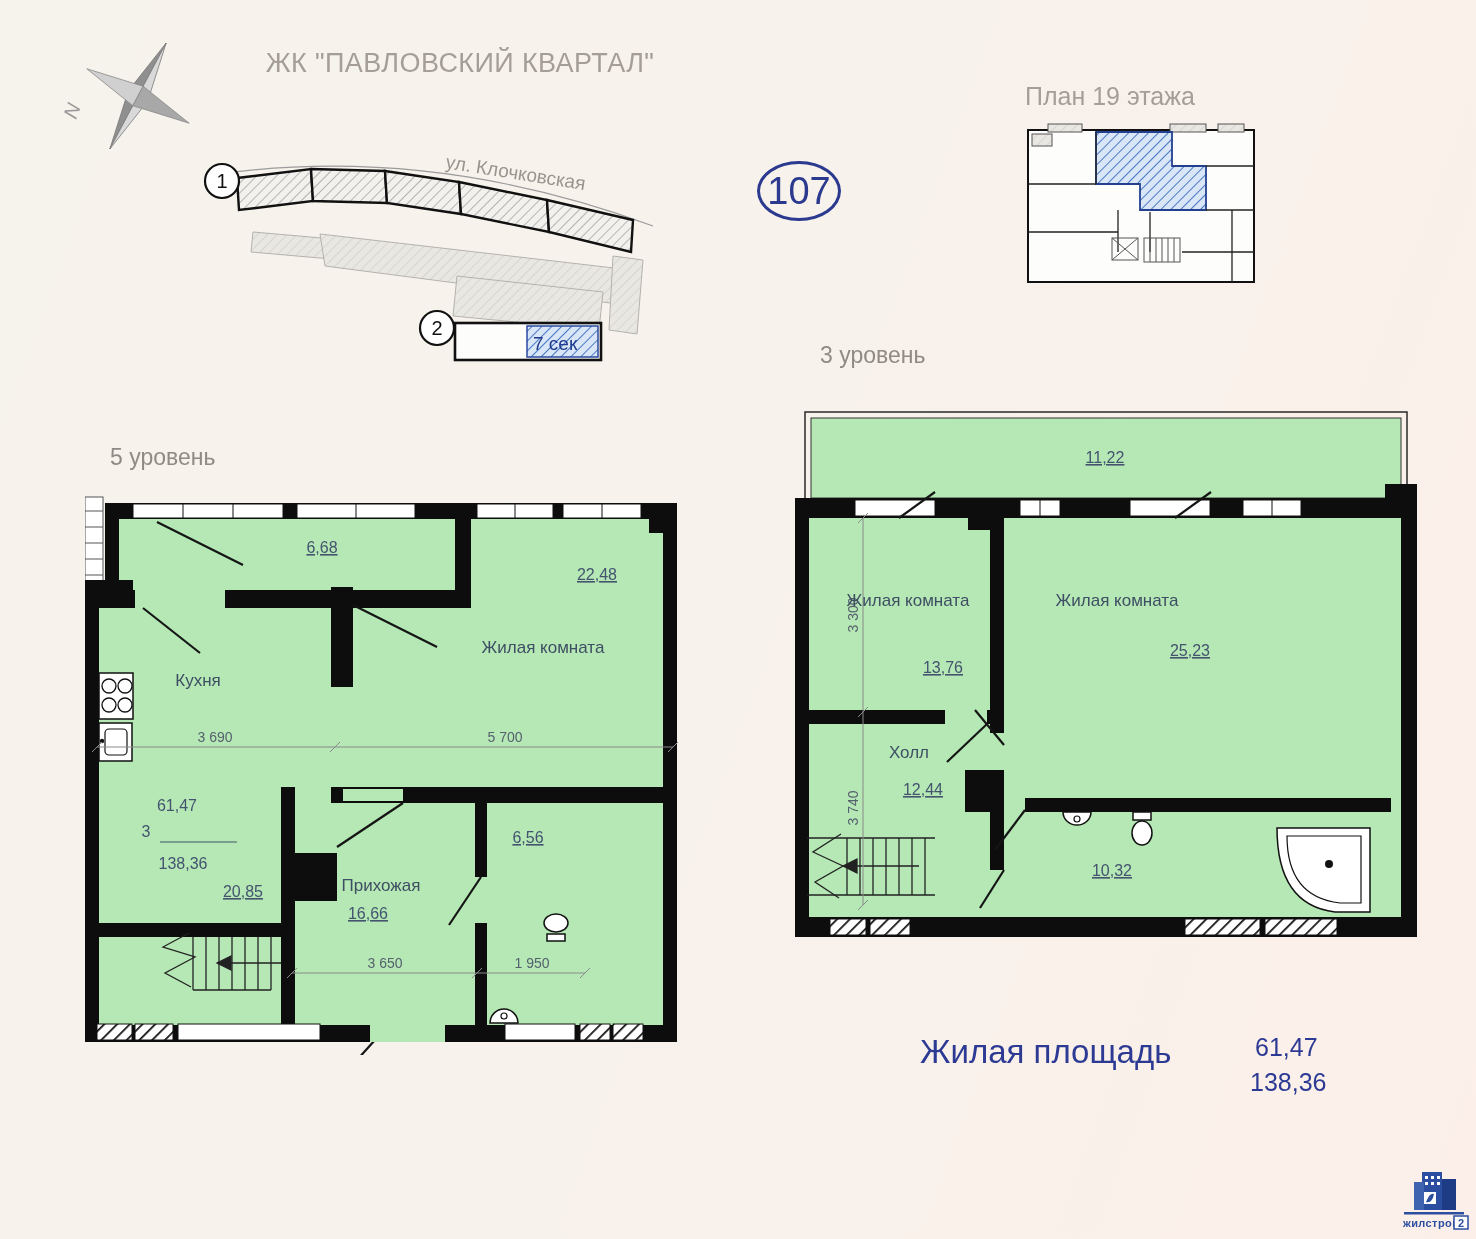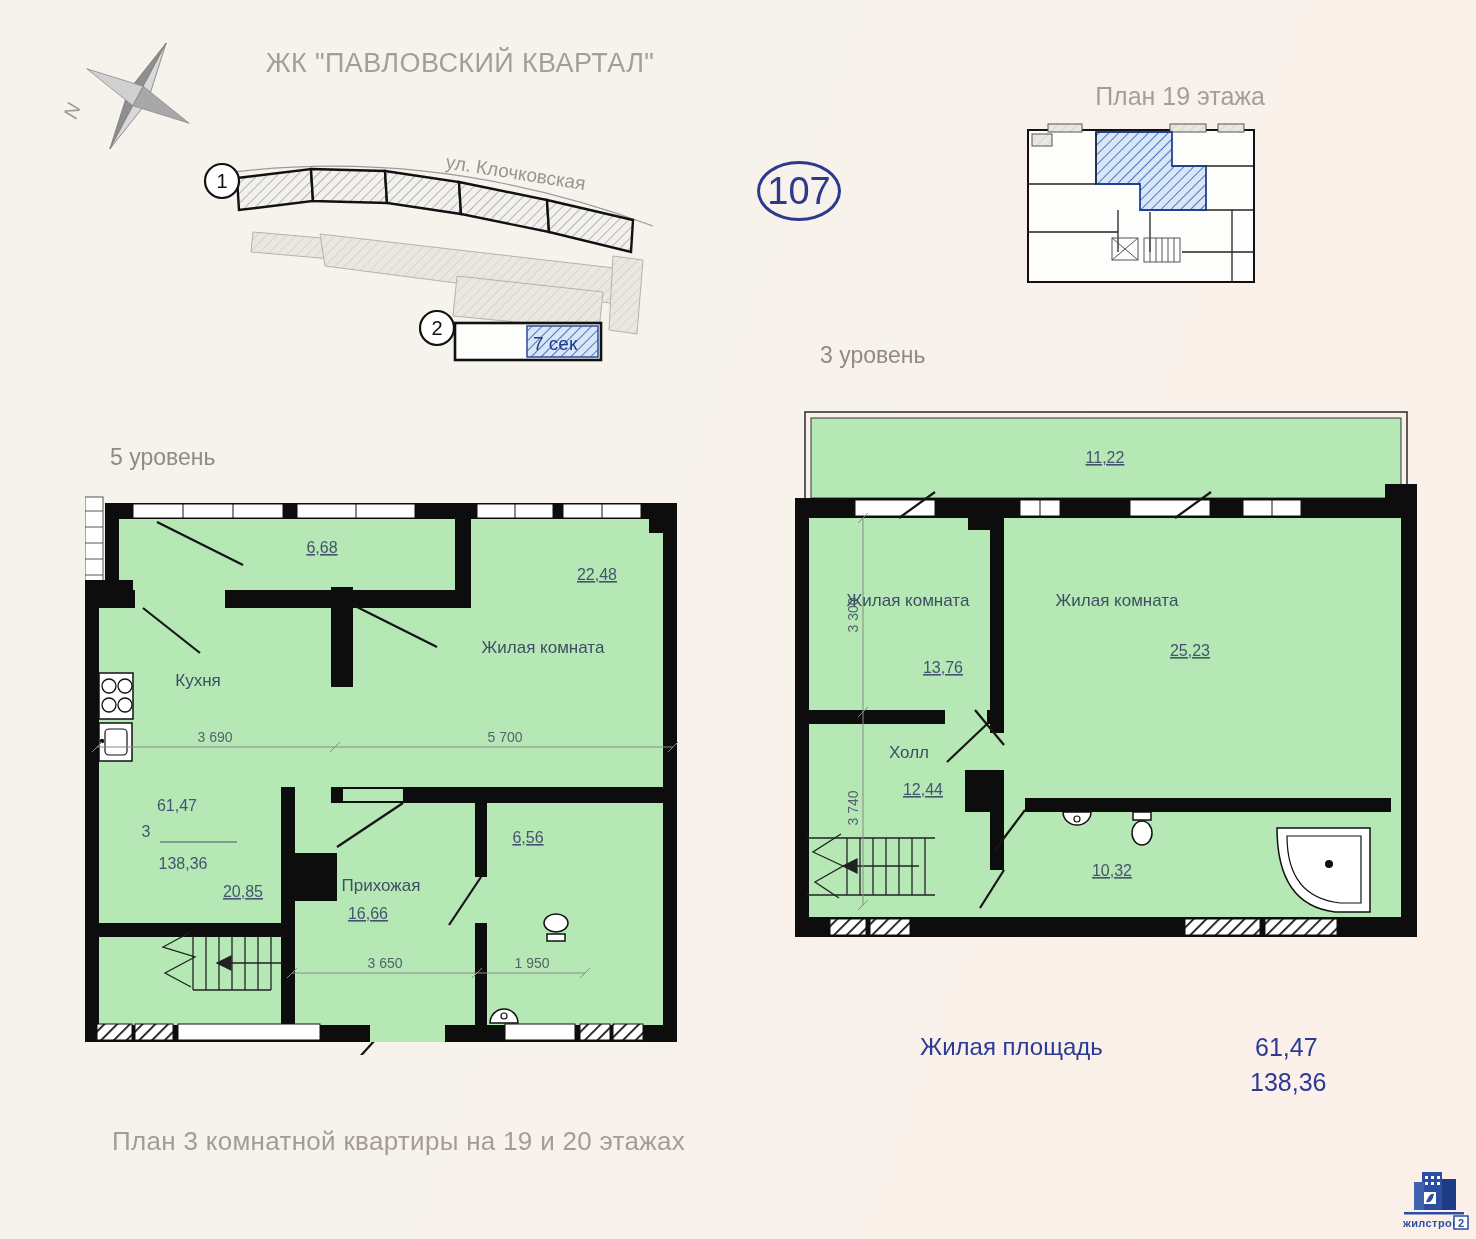--- a/index.html
+++ b/index.html
@@ -3,25 +3,25 @@
 <meta charset="utf-8">
 <style>
   html,body{margin:0;padding:0}
   #canvas{position:relative;width:1476px;height:1239px;overflow:hidden;
     background:linear-gradient(110deg,#f6f2ec 0%,#f7f2ec 45%,#fcefe9 100%);
     font-family:"Liberation Sans",sans-serif;}
   .abs{position:absolute}
   .title{color:#a49e97;font-size:27px;letter-spacing:.4px;text-align:center}
   .gray-label{color:#8f8a84;font-size:23px}
   .caption{color:#a39d96;font-size:26px;letter-spacing:.3px}
-  .plan-title{color:#a49e97;font-size:25px;text-align:right}
+  .plan-title{color:#a49e97;font-size:25px;text-align:left}
   .badge{width:78px;height:54px;border:3px solid #2b3a8f;border-radius:50%;
     display:flex;align-items:center;justify-content:center;
     color:#2b3a8f;font-size:38px}
-  .legend-label{color:#2c3a94;font-size:24px}
+  .legend-label{color:#2c3a94;font-size:33px}
   .legend-value{color:#2c3a94;font-size:25px}
   .scale-label{color:#6f6f6f;font-size:15px}
   svg text{font-family:"Liberation Sans",sans-serif}
   .rname{fill:#3e4e63;font-size:17px}
   .rarea{fill:#44546f;font-size:16px;text-decoration:underline}
   .frac{fill:#44546f;font-size:16px}
   .dim{fill:#56616e;font-size:14px}
   .wall{fill:#0d0d0d}
   .win{fill:#ffffff;stroke:#111;stroke-width:1}
   .door{stroke:#151515;stroke-width:2.2;fill:none}
@@ -365,21 +365,20 @@
     <text class="rarea" x="310" y="63" text-anchor="middle">11,22</text>
     <text class="rname" x="113" y="206" text-anchor="middle">Жилая комната</text>
     <text class="rarea" x="148" y="273" text-anchor="middle">13,76</text>
     <text class="rname" x="322" y="206" text-anchor="middle">Жилая комната</text>
     <text class="rarea" x="395" y="256" text-anchor="middle">25,23</text>
     <text class="rname" x="114" y="358" text-anchor="middle">Холл</text>
     <text class="rarea" x="128" y="395" text-anchor="middle">12,44</text>
     <text class="rarea" x="317" y="476" text-anchor="middle">10,32</text>
   </svg>
 
-  <div class="abs caption" style="left:112px;top:1126px">План 3 комнатной квартиры на 19 и 20 этажах</div>
 
   <div class="abs legend-label" style="left:920px;top:1033px">Жилая площадь</div>
   <div class="abs legend-value" style="left:1255px;top:1033px">61,47</div>
   <div class="abs legend-value" style="left:1250px;top:1068px">138,36</div>
 
 
   <svg class="abs" style="left:1396px;top:1166px" width="78" height="70">
     <g>
       <rect x="26" y="6" width="20" height="38" fill="#2b4ea0"></rect>
       <rect x="18" y="16" width="10" height="28" fill="#3f63ae"></rect>

